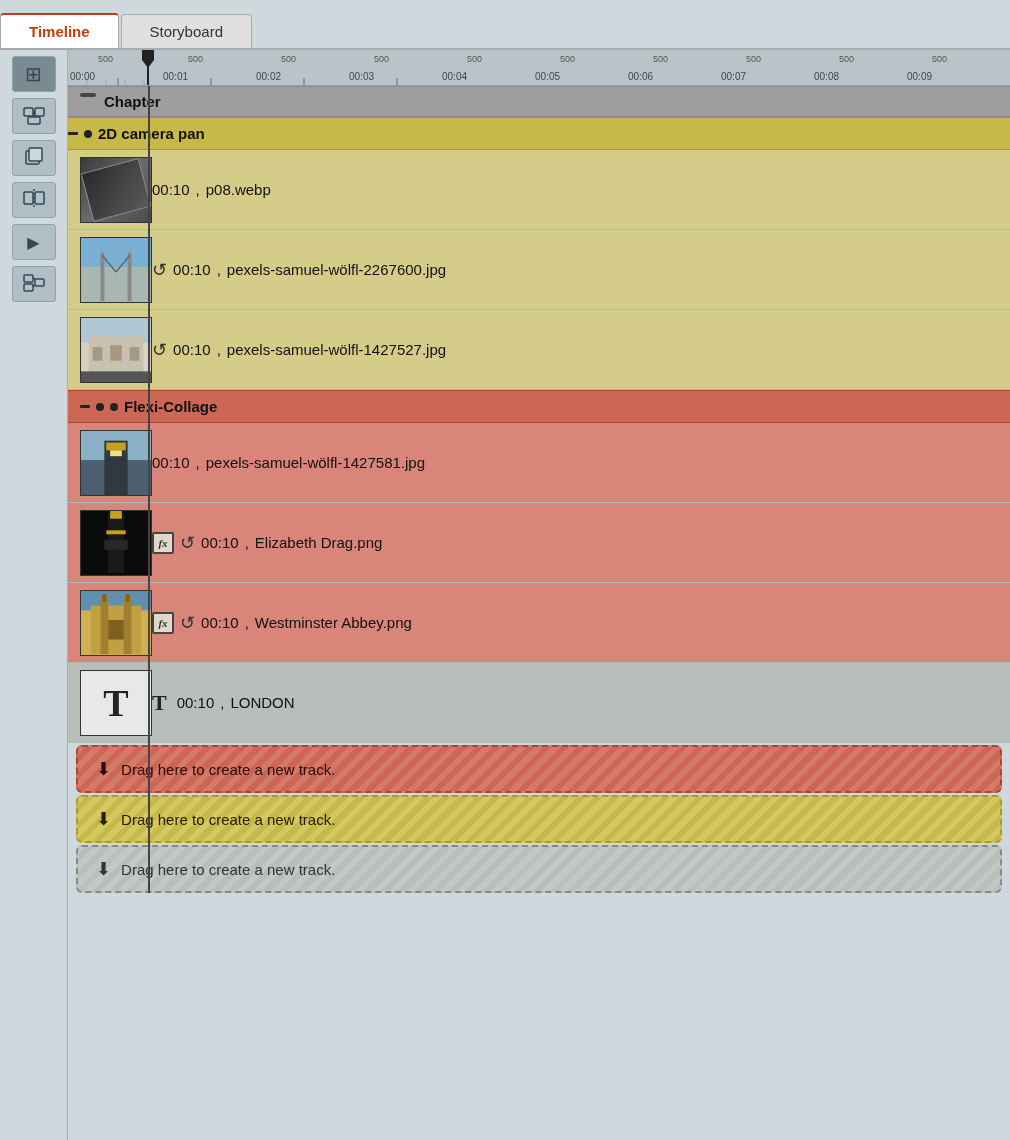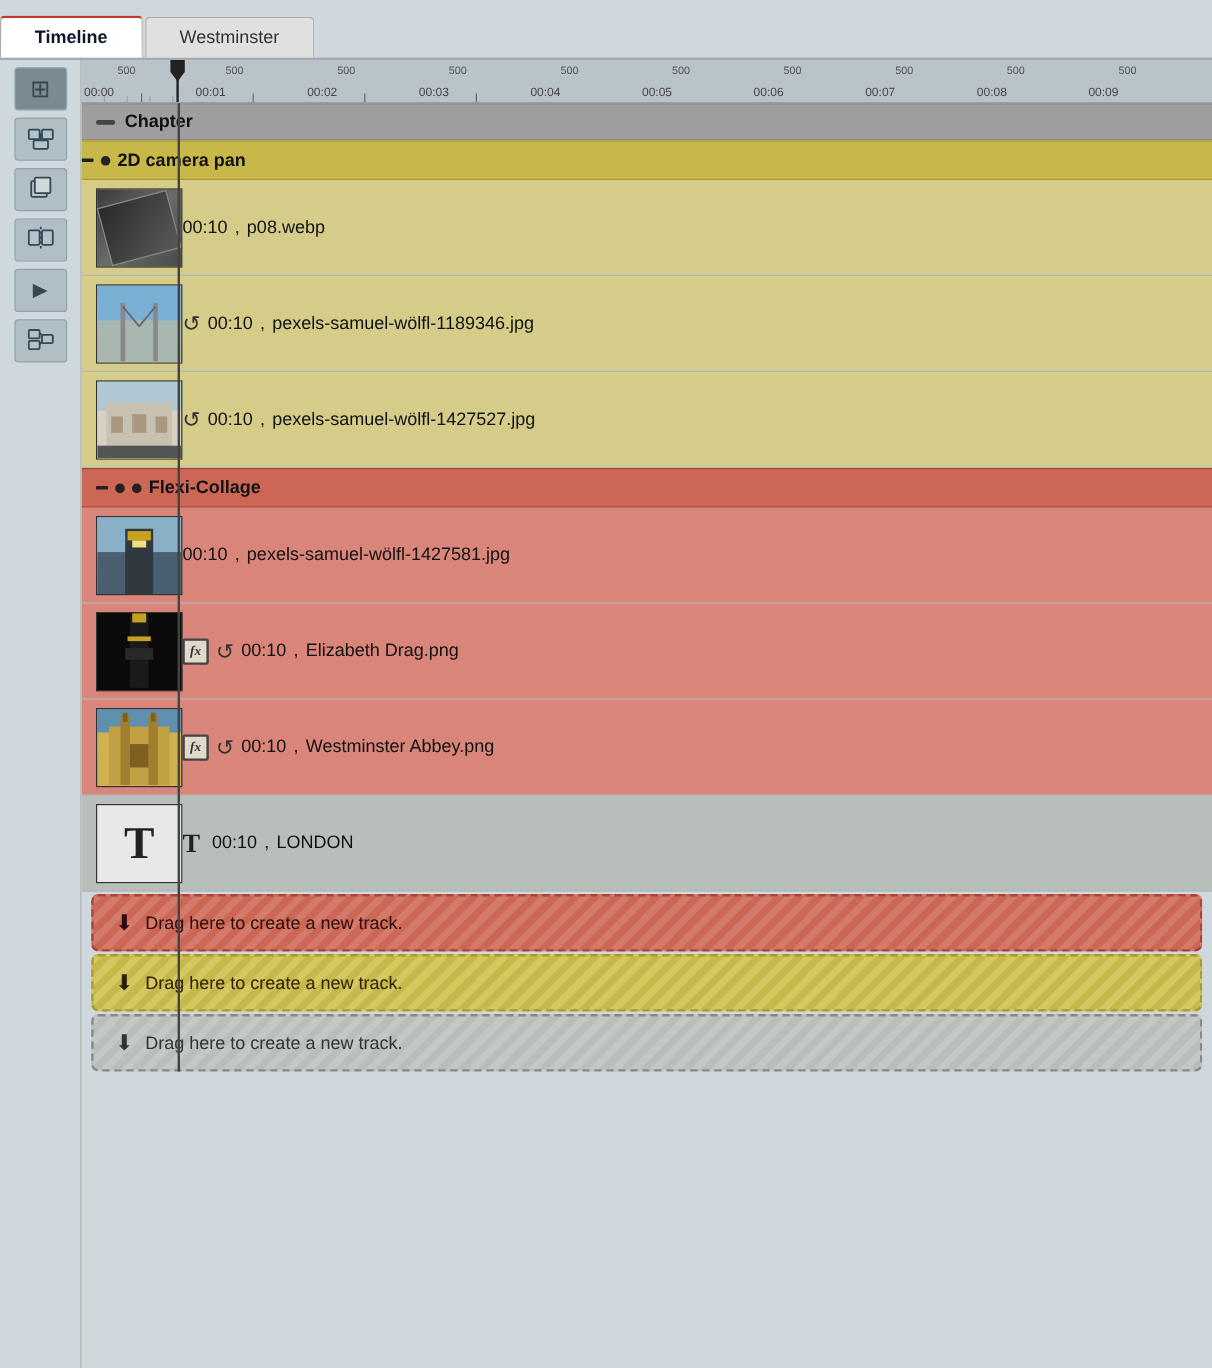--- a/index.html
+++ b/index.html
@@ -29,21 +29,21 @@
       cursor: pointer;
       font-size: 15px;
       color: #333;
       border-radius: 4px 4px 0 0;
       margin-right: 2px;
     }
     .tab.active {
       background: #fff;
       border-top: 2px solid #c0392b;
       font-weight: bold;
-      color: #0f172a;
+      color: #c2410c;
     }
 
     
     .main-layout {
       display: flex;
       width: 1010px;
     }
 
     
     .toolbar {
@@ -105,21 +105,21 @@
     
     .section-chapter {
       background: #9e9e9e;
       padding: 6px 12px;
       font-size: 15px;
       font-weight: bold;
       color: #111;
       border-top: 1px solid #888;
       border-bottom: 1px solid #888;
       display: flex;
-      align-items: center;
+      align-items: flex-start;
       gap: 8px;
     }
     .section-chapter .dash {
       width: 16px; height: 4px; background: #444; display: inline-block; border-radius: 2px;
     }
 
     .section-2d {
       background: #c8b84a;
       padding: 7px 0;
       font-size: 15px;
@@ -315,21 +315,21 @@
     }
   </style>
 </head>
 <body>
 
 <div class="tab-bar">
   <div class="tab active">
     <span>Timeline</span>
   </div>
   <div class="tab">
-    <span>Westminster</span>
+    <span>Storyboard</span>
   </div>
 </div>
 
 <div class="main-layout">
 
   <div class="toolbar">
 
     <div class="toolbar-btn" style="background:#7a8a92; font-size:20px;">
       <span>⊞</span>
     </div>
@@ -460,21 +460,21 @@
               <rect x="48" y="15" width="4" height="50" fill="#888"></rect>
               <line x1="22" y1="18" x2="36" y2="35" stroke="#666" stroke-width="1.5"></line>
               <line x1="50" y1="18" x2="36" y2="35" stroke="#666" stroke-width="1.5"></line>
             </svg>
           </div>
           <div class="track-info">
             <div class="track-time-name">
               <span class="icon-pan">↺</span>
               <span>00:10</span>
               <span>,</span>
-              <span>pexels-samuel-wölfl-1189346.jpg</span>
+              <span>pexels-samuel-wölfl-2267600.jpg</span>
             </div>
           </div>
         </div>
 
         <div class="track-row yellow-bg">
           <div class="track-thumb palace">
             <svg width="72" height="66" viewBox="0 0 72 66">
               <rect width="72" height="66" fill="#b0c8d4"></rect>
               <rect y="25" width="72" height="41" fill="#d8d0c0"></rect>
               <rect x="8" y="18" width="56" height="48" fill="#c8c0b0"></rect>

